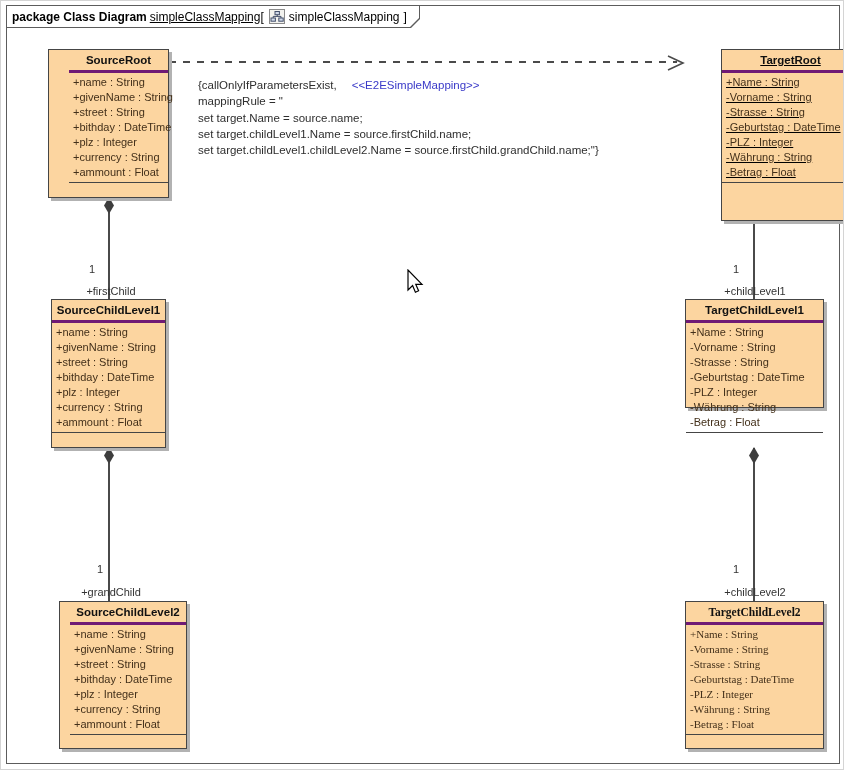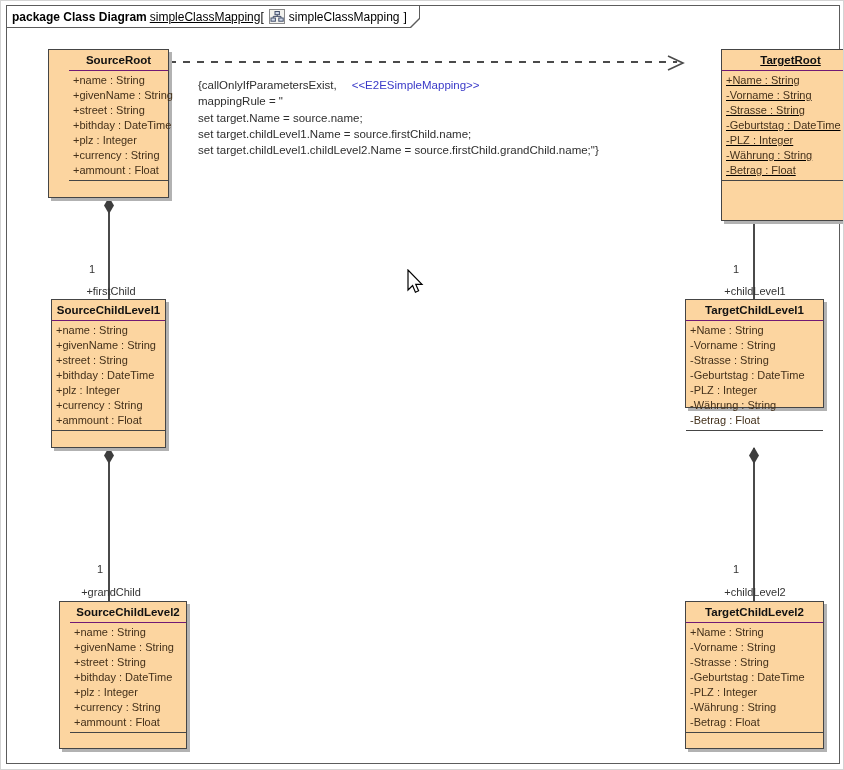--- a/index.html
+++ b/index.html
@@ -20,29 +20,29 @@
   .tab-inner .kw{font-weight:bold;margin-right:3px;}
   .tab-inner .ctx{margin-right:5px;text-decoration:underline;}
   .tab-inner .dgm-ic{display:inline-flex;margin-right:4px;}
   .tab-inner .nm{margin-right:4px;}
   
   .uml-class{position:absolute;box-sizing:border-box;background:#FCD5A0;
     border:1px solid #454545;box-shadow:3px 3px 0 #b2b2b2;
     display:flex;flex-direction:column;}
   .cls-title{height:20px;line-height:20px;text-align:center;font-weight:bold;
     font-size:11.5px;color:#111;flex:0 0 auto;}
-  .cls-attrs{border-top:1px solid #701a75;padding:2px 2px 2px 4px;flex:0 0 auto;}
+  .cls-attrs{border-top:3px solid #701a75;padding:2px 2px 2px 4px;flex:0 0 auto;}
   .attr-row{font-size:11px;line-height:15px;height:15px;white-space:nowrap;color:#43301a;}
   .cls-ops{border-top:1px solid #454545;flex:1 1 auto;}
   .pos-sr {left:47px; top:48px; width:121px;height:149px;padding-left:20px;}
   .pos-tr {left:720px;top:48px; width:139px;height:172px;text-decoration:underline;}
   .pos-sc1{left:50px; top:298px;width:115px;height:149px;}
   .pos-tc1{left:684px;top:298px;width:139px;height:109px;}
   .pos-sc2{left:58px; top:600px;width:128px;height:148px;padding-left:10px;}
-  .pos-tc2{left:684px;top:600px;width:139px;height:148px;}
+  .pos-tc2{left:684px;top:600px;width:139px;height:148px;font-family:Liberation Serif, serif;}
   
   .vline{position:absolute;width:1.5px;background:#4a4a4a;}
   .vl-su{left:107px;top:197px;height:101px;}
   .vl-sl{left:107px;top:447px;height:153px;}
   .vl-tu{left:752px;top:197px;height:101px;}
   .vl-tl{left:752px;top:447px;height:153px;}
   .diamond{position:absolute;width:10px;height:17px;}
   .dm-su{left:103px;top:196px;} .dm-sl{left:103px;top:446px;}
   .dm-tu{left:748px;top:196px;} .dm-tl{left:748px;top:446px;}
   .dep-line{position:absolute;left:168px;top:60px;width:508px;height:2px;

